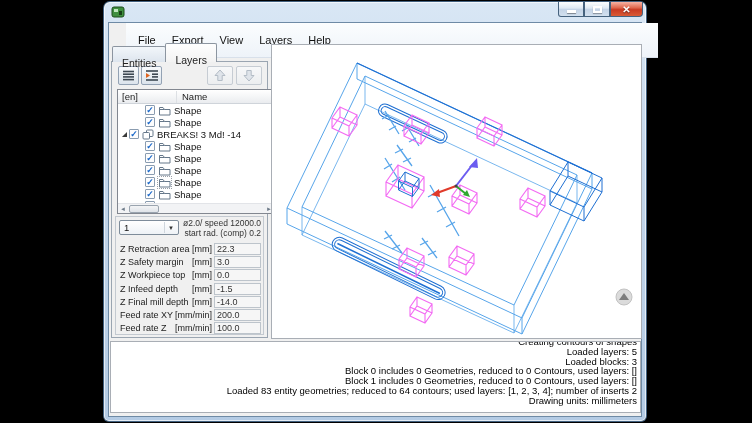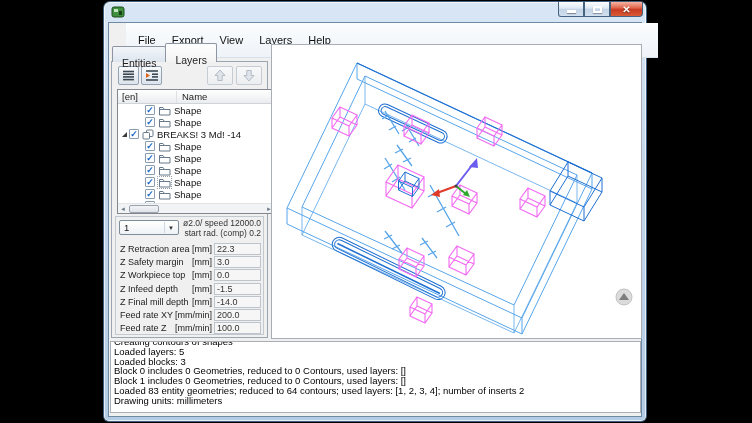--- a/index.html
+++ b/index.html
@@ -96,21 +96,21 @@
   .param-unit{font-size:9px;color:#222;margin-right:2px;white-space:nowrap;}
   .param-value{width:47px;height:12px;border:1px solid #bdc4cb;background:#f6f6f6;
     font-size:9px;color:#333;padding:0 2px;line-height:11px;}
 
   
   .viewport{position:absolute;left:162px;top:21px;width:371px;height:295px;background:#fff;border:1px solid #a9aeb5;}
 
   
   .log{position:absolute;left:1px;top:318px;width:531px;height:72px;background:#fff;border:1px solid #a9aeb5;
     overflow:hidden;padding:1px 3px;}
-  .log-line{font-size:9.5px;line-height:9.8px;color:#000;white-space:nowrap;}
+  .log-line{font-size:9.5px;line-height:9.8px;color:#000;white-space:nowrap;text-align:right;}
   .log-line.clipped{margin-top:-6px;}
 </style>
 </head>
 <body>
 
 <div class="stage">
   <div class="window">
 
     <div class="titlebar">
       <svg class="app-icon" viewBox="0 0 14 14">

